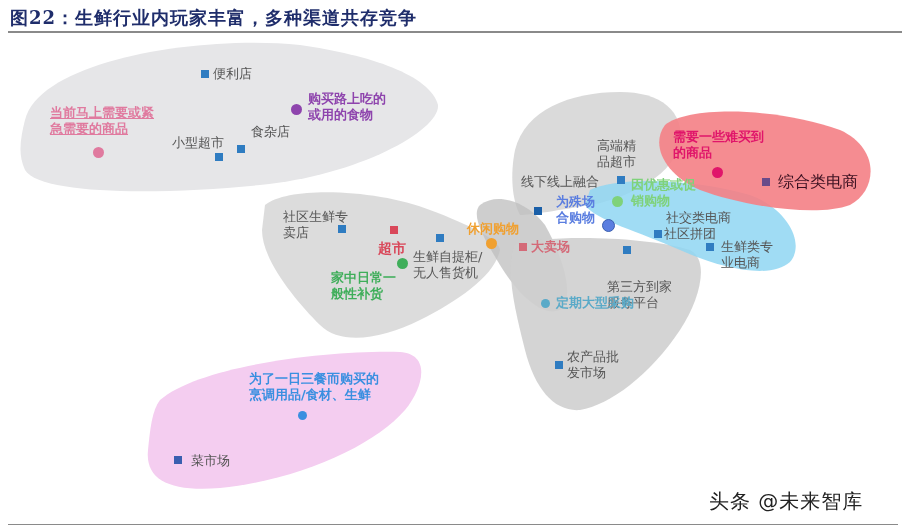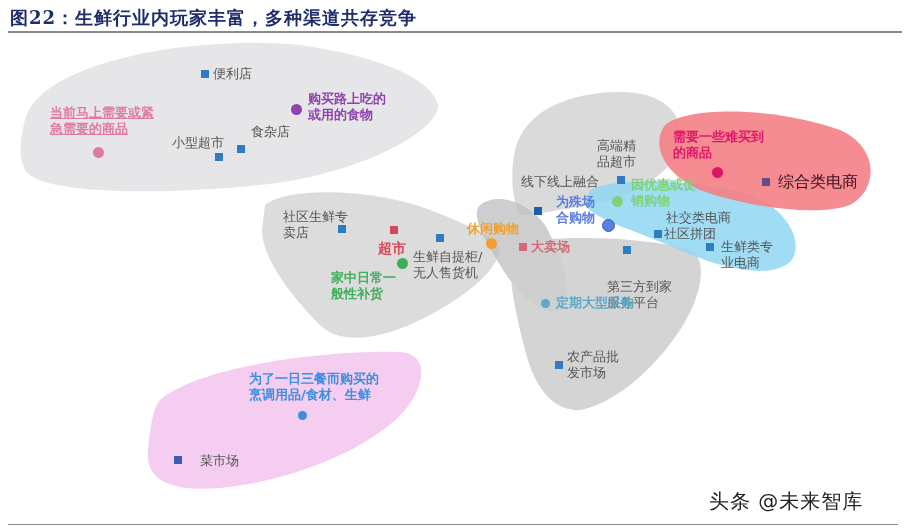--- a/index.html
+++ b/index.html
@@ -86,21 +86,21 @@
 业电商</div>
 
 <div class="mk sq" style="left:762px;top:178px;background:#6a4b8a;"></div>
 <div class="lbl" style="left:778px;top:174px;color:#3a1020;font-weight:normal;font-size:16px;">综合类电商</div>
 
 <div class="mk sq" style="left:555px;top:361px;"></div>
 <div class="lbl store" style="left:567px;top:349px;white-space:pre;">农产品批
 发市场</div>
 
 <div class="mk sq" style="left:174px;top:456px;background:#3a5fb0;"></div>
-<div class="lbl store" style="left:200px;top:453px;">菜市场</div>
+<div class="lbl store" style="left:191px;top:453px;">菜市场</div>
 
 <div class="lbl need" style="left:50px;top:105px;white-space:pre;color:#e07a9f;text-decoration:underline;">当前马上需要或紧
 急需要的商品</div>
 <div class="mk dot" style="left:93px;top:147px;background:#e07a9f;"></div>
 
 <div class="mk dot" style="left:291px;top:104px;background:#8e44ad;"></div>
 <div class="lbl need" style="left:308px;top:91px;white-space:pre;color:#8e44ad;">购买路上吃的
 或用的食物</div>
 
 <div class="mk dot" style="left:397px;top:258px;background:#3fae5a;"></div>

